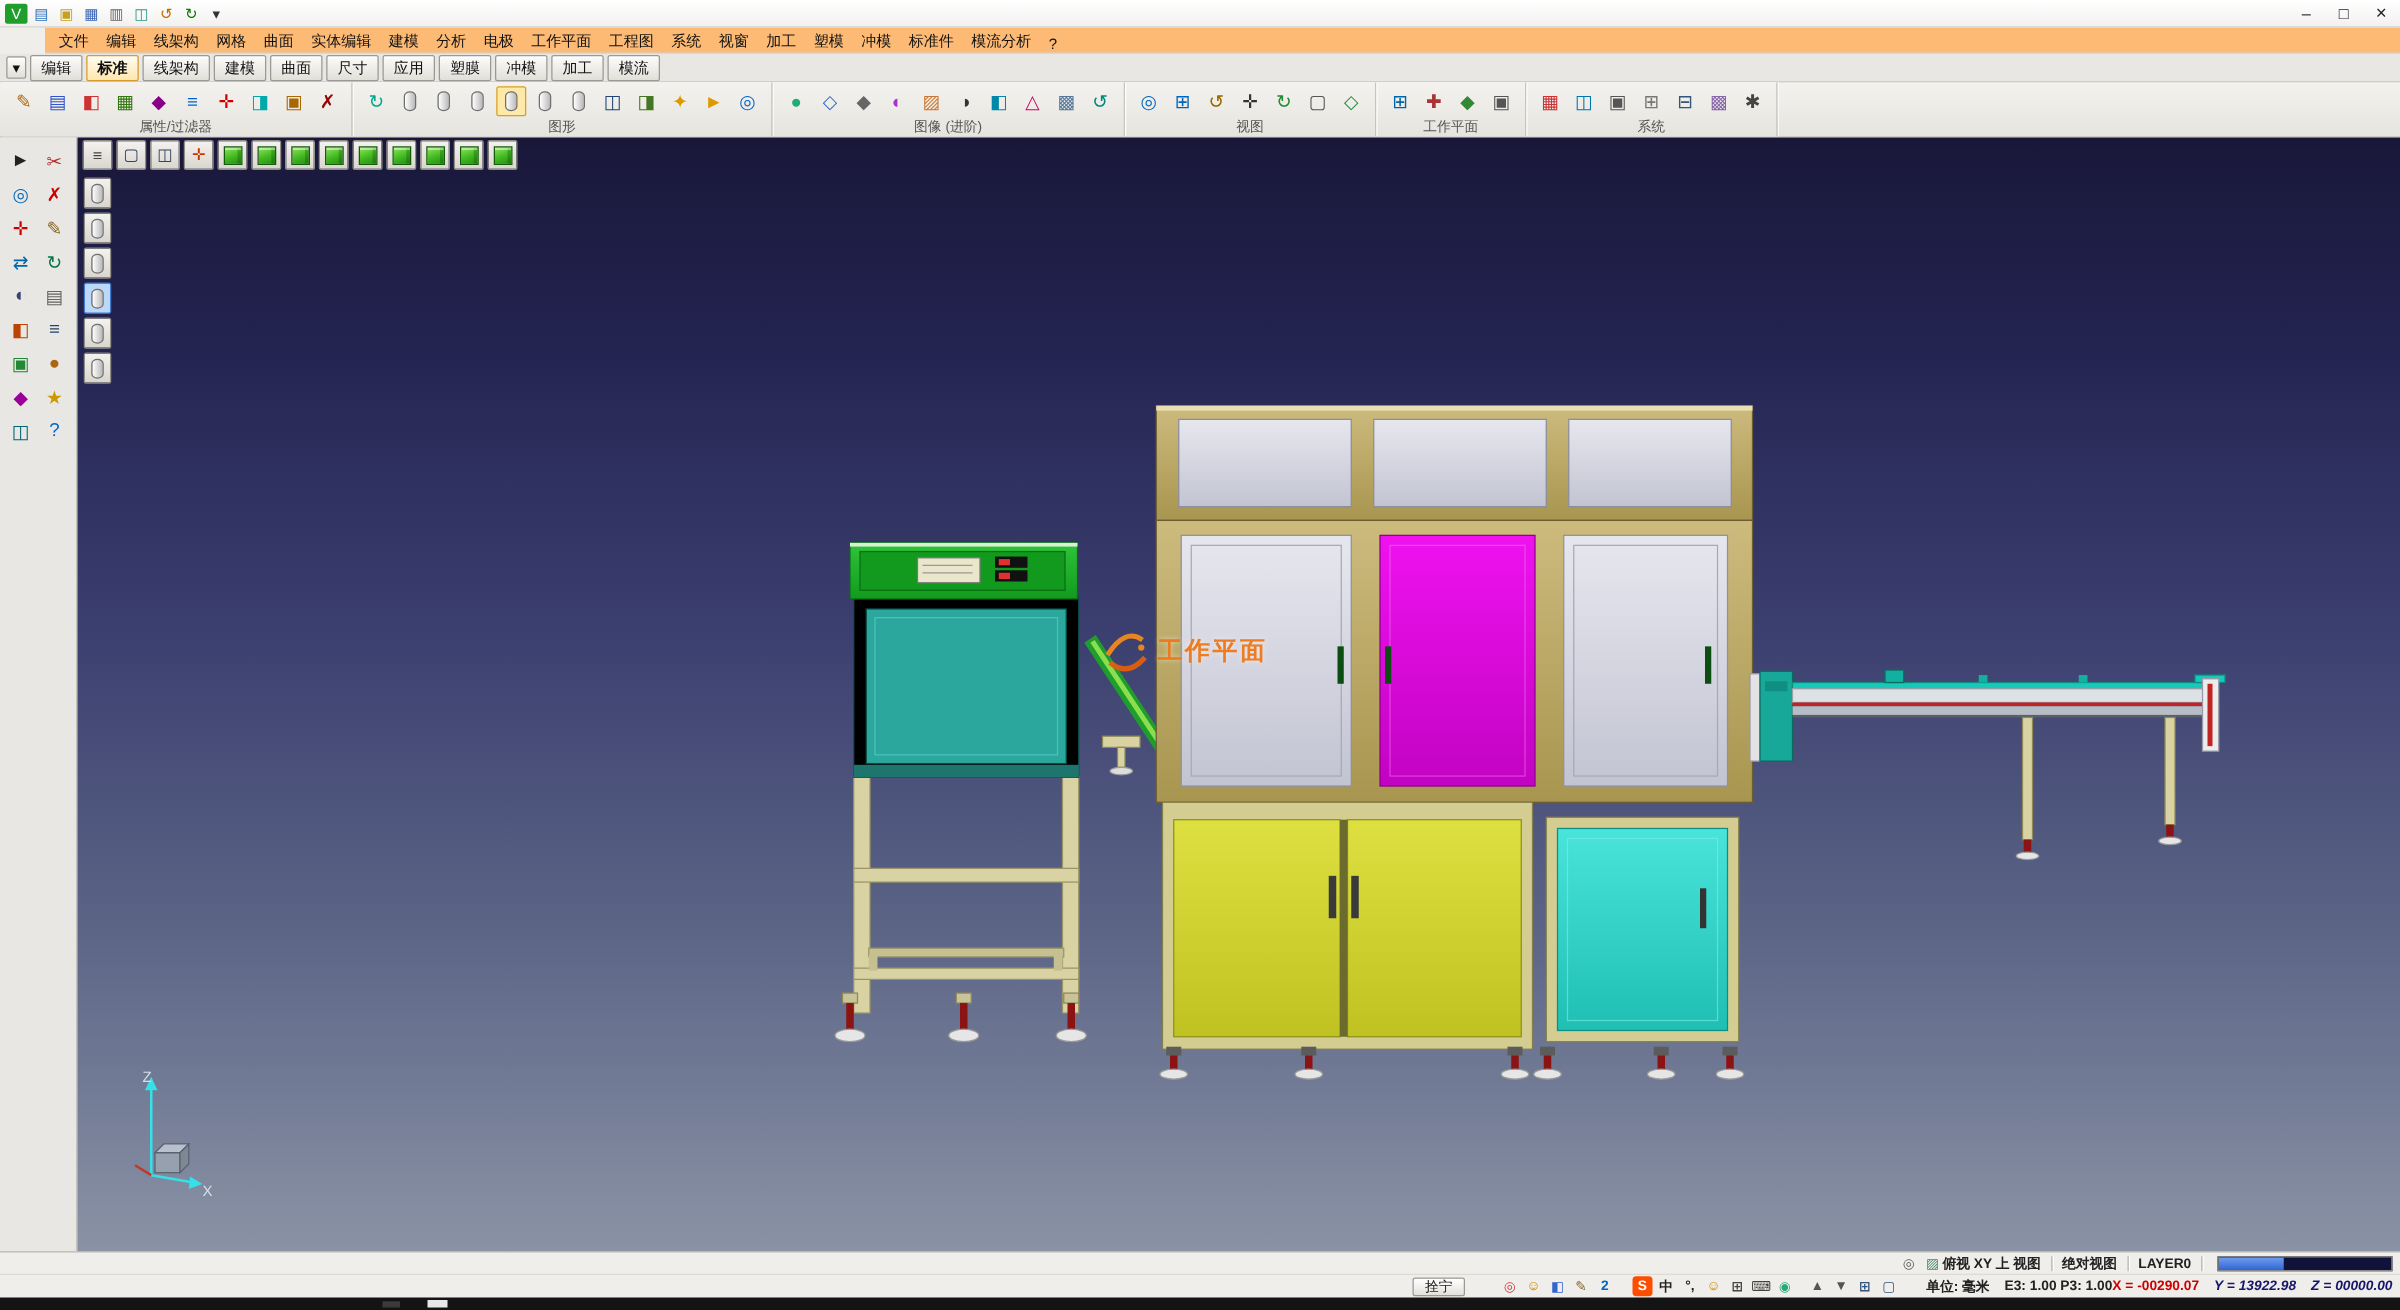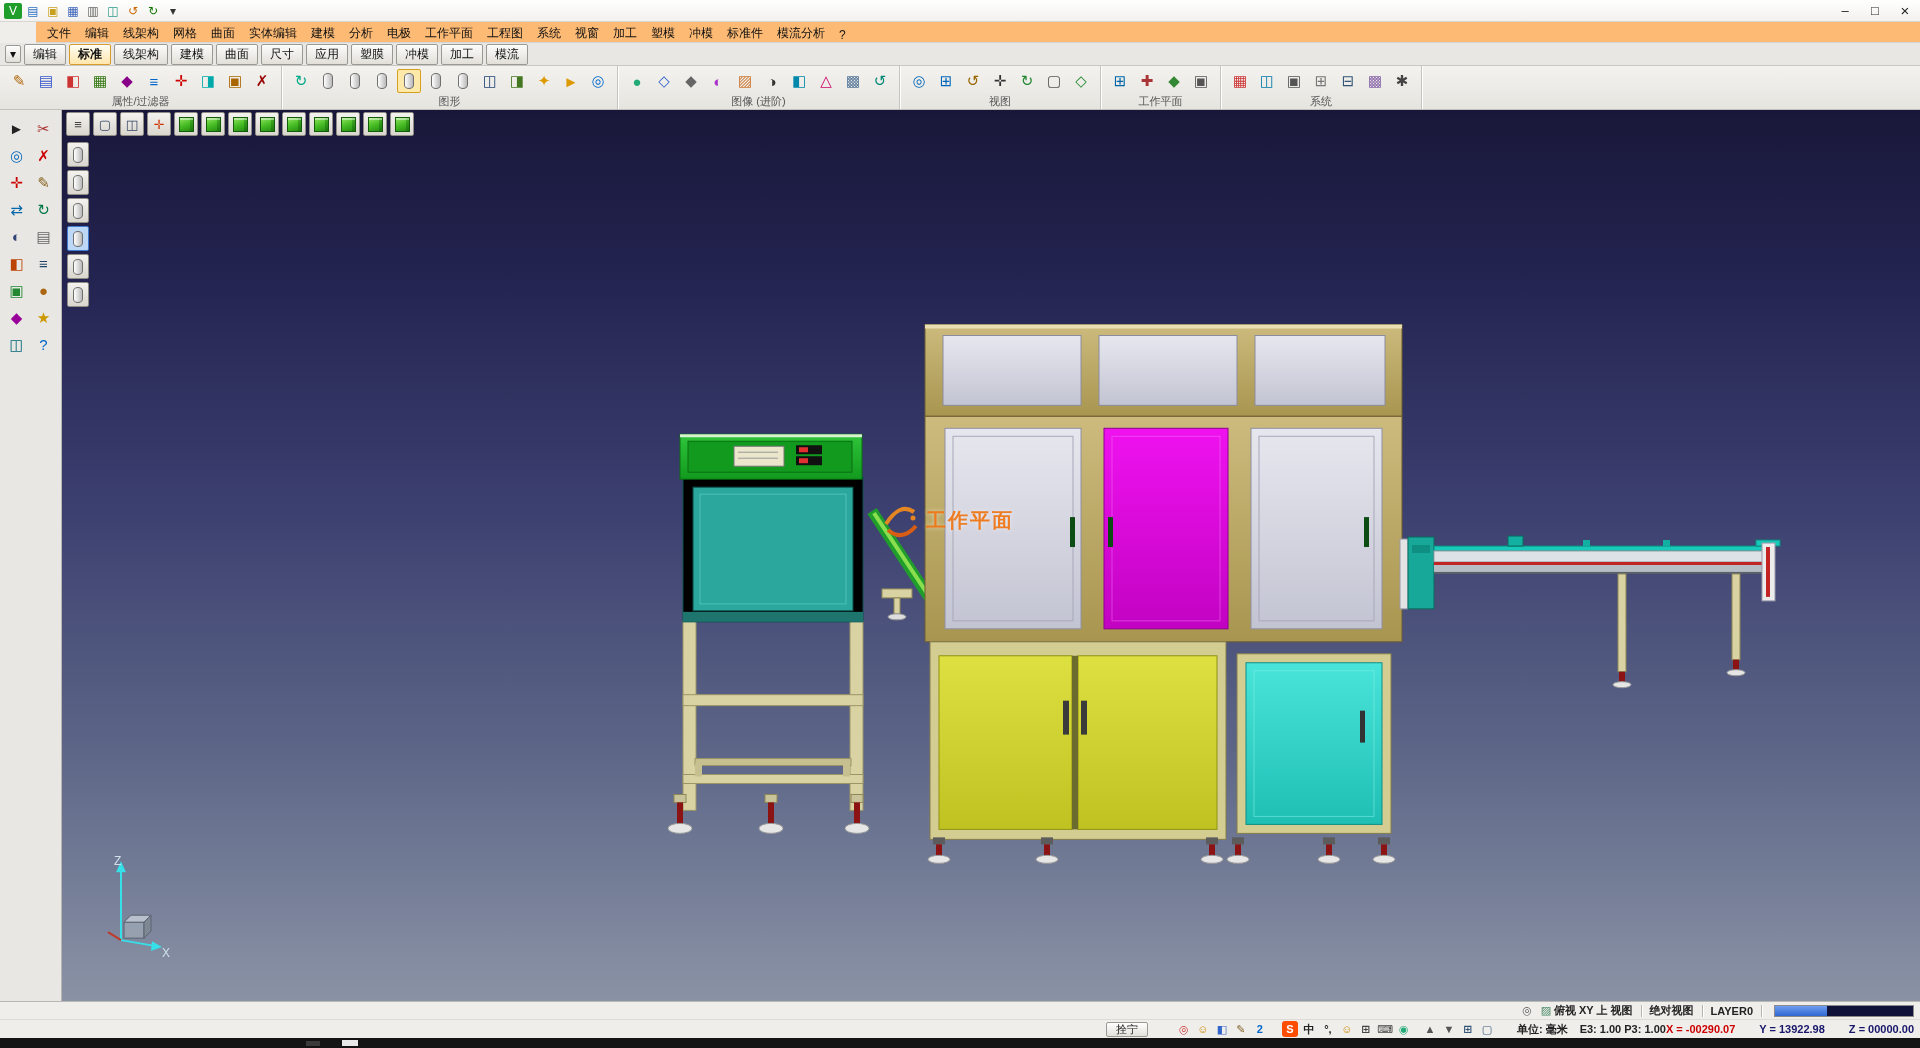--- a/index.html
+++ b/index.html
@@ -65,21 +65,21 @@
   .sb-text{white-space:nowrap;font-weight:bold;}
   .sb-iconrow{display:inline-flex;align-items:center;gap:3px;}
   .sb-icon{width:16px;height:16px;display:inline-flex;align-items:center;justify-content:center;font-size:11px;border-radius:3px;cursor:default;font-weight:bold;}
   .sb-progress{width:140px;height:12px;border:1px solid #8a8a8a;background:#10123a;margin-left:4px;display:inline-block;overflow:hidden;}
   .sb-progress-fill{display:block;height:100%;background:linear-gradient(#6f9df0,#2f66d0);}
   .snap-btn{border:1px solid #9a9a95;background:linear-gradient(#ffffff,#e3e1db);border-radius:2px;padding:0 9px;height:15px;display:inline-flex;align-items:center;margin-right:28px;cursor:default;}
   #tray-icons{margin-right:14px;}
   #input-icons{margin-right:10px;}
   #nav-icons{margin-right:22px;}
   .coord-x{color:#cc0000;font-weight:bold;}
-  .coord-y,.coord-z{color:#16166b;font-weight:bold;margin-left:24px;}
+  .coord-y,.coord-z{color:#16166b;font-weight:bold;margin-left:12px;font-style:italic;}
   .sb-layer{font-weight:bold;}
   .units{margin-left:0;}
   .scale{margin-left:12px;}
 
   
   .taskbar-strip{position:relative;height:10px;background:#141414;flex:0 0 10px;}
   .taskbar-strip .t1{position:absolute;left:342px;top:2px;width:16px;height:6px;background:#e8e8e8;}
   .taskbar-strip .t2{position:absolute;left:306px;top:3px;width:14px;height:5px;background:#3a3a3a;}
 </style>
 </head>

